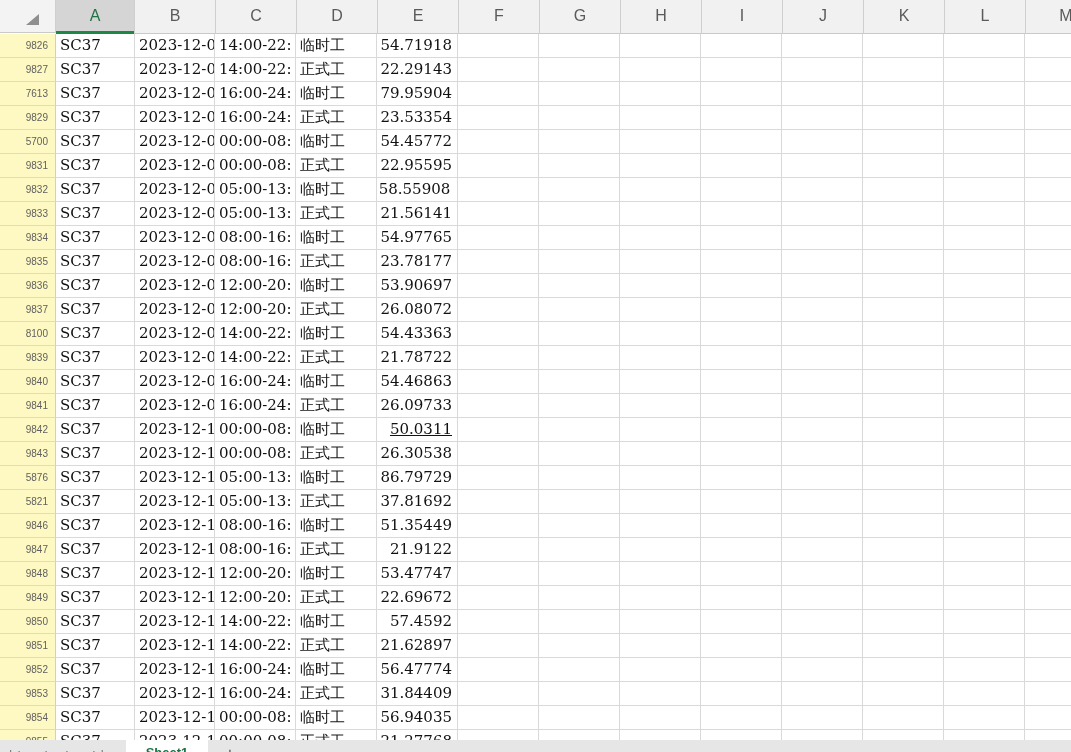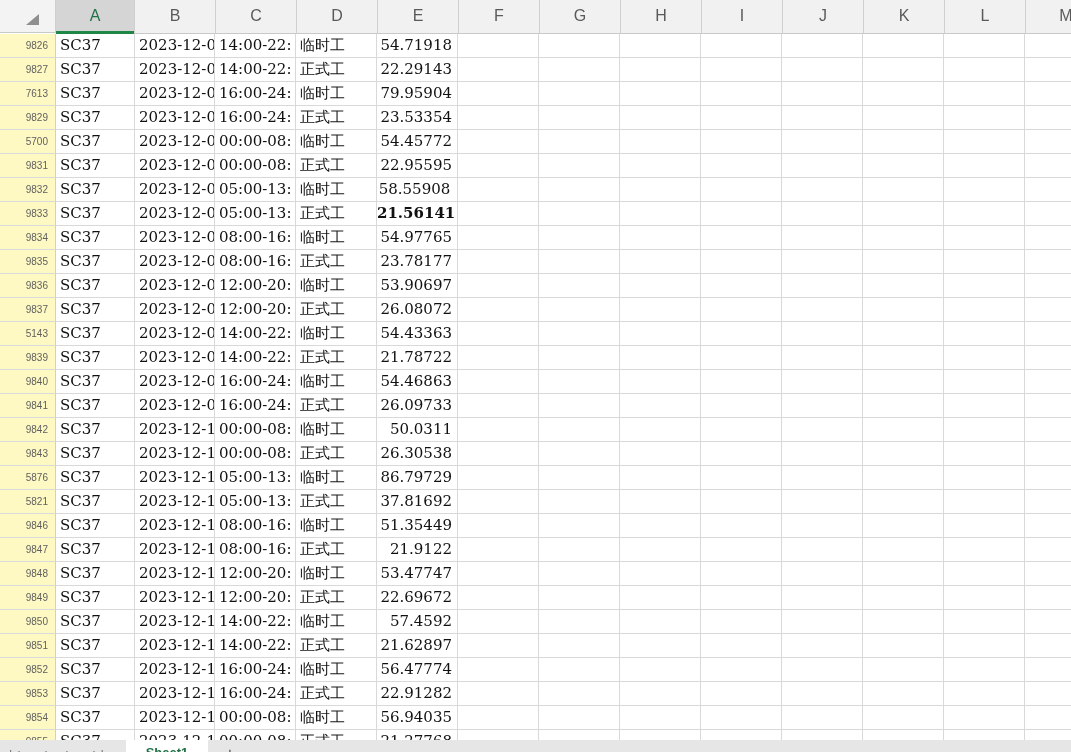--- a/index.html
+++ b/index.html
@@ -233,21 +233,21 @@
         <div class="cell" style="width: 81px;"></div>
         <div class="cell" style="width: 81px;"></div>
         <div class="cell" style="width: 81px;"></div>
       </div>
       <div class="row">
         <div class="rn">9833</div>
         <div class="cell" style="width: 79px;">SC37</div>
         <div class="cell" style="width: 80px;">2023-12-0</div>
         <div class="cell" style="width: 81px;">05:00-13:</div>
         <div class="cell" style="width: 81px;">正式工</div>
-        <div class="cell num" style="width: 81px; font-weight: bold;">21.56141</div>
+        <div class="cell num" style="width: 81px;">21.56141</div>
         <div class="cell" style="width: 81px;"></div>
         <div class="cell" style="width: 81px;"></div>
         <div class="cell" style="width: 81px;"></div>
         <div class="cell" style="width: 81px;"></div>
         <div class="cell" style="width: 81px;"></div>
         <div class="cell" style="width: 81px;"></div>
         <div class="cell" style="width: 81px;"></div>
         <div class="cell" style="width: 81px;"></div>
       </div>
       <div class="row">
@@ -308,21 +308,21 @@
         <div class="cell" style="width: 81px;"></div>
         <div class="cell" style="width: 81px;"></div>
         <div class="cell" style="width: 81px;"></div>
         <div class="cell" style="width: 81px;"></div>
         <div class="cell" style="width: 81px;"></div>
         <div class="cell" style="width: 81px;"></div>
         <div class="cell" style="width: 81px;"></div>
         <div class="cell" style="width: 81px;"></div>
       </div>
       <div class="row">
-        <div class="rn">5143</div>
+        <div class="rn">8100</div>
         <div class="cell" style="width: 79px;">SC37</div>
         <div class="cell" style="width: 80px;">2023-12-0</div>
         <div class="cell" style="width: 81px;">14:00-22:</div>
         <div class="cell" style="width: 81px;">临时工</div>
         <div class="cell num" style="width: 81px;">54.43363</div>
         <div class="cell" style="width: 81px;"></div>
         <div class="cell" style="width: 81px;"></div>
         <div class="cell" style="width: 81px;"></div>
         <div class="cell" style="width: 81px;"></div>
         <div class="cell" style="width: 81px;"></div>
@@ -377,21 +377,21 @@
         <div class="cell" style="width: 81px;"></div>
         <div class="cell" style="width: 81px;"></div>
         <div class="cell" style="width: 81px;"></div>
       </div>
       <div class="row">
         <div class="rn">9842</div>
         <div class="cell" style="width: 79px;">SC37</div>
         <div class="cell" style="width: 80px;">2023-12-1</div>
         <div class="cell" style="width: 81px;">00:00-08:</div>
         <div class="cell" style="width: 81px;">临时工</div>
-        <div class="cell num" style="width: 81px;">50.0311</div>
+        <div class="cell num" style="width: 81px; text-decoration: underline;">50.0311</div>
         <div class="cell" style="width: 81px;"></div>
         <div class="cell" style="width: 81px;"></div>
         <div class="cell" style="width: 81px;"></div>
         <div class="cell" style="width: 81px;"></div>
         <div class="cell" style="width: 81px;"></div>
         <div class="cell" style="width: 81px;"></div>
         <div class="cell" style="width: 81px;"></div>
         <div class="cell" style="width: 81px;"></div>
       </div>
       <div class="row">
@@ -553,21 +553,21 @@
         <div class="cell" style="width: 81px;"></div>
         <div class="cell" style="width: 81px;"></div>
         <div class="cell" style="width: 81px;"></div>
       </div>
       <div class="row">
         <div class="rn">9853</div>
         <div class="cell" style="width: 79px;">SC37</div>
         <div class="cell" style="width: 80px;">2023-12-1</div>
         <div class="cell" style="width: 81px;">16:00-24:</div>
         <div class="cell" style="width: 81px;">正式工</div>
-        <div class="cell num" style="width: 81px;">22.91282</div>
+        <div class="cell num" style="width: 81px;">31.84409</div>
         <div class="cell" style="width: 81px;"></div>
         <div class="cell" style="width: 81px;"></div>
         <div class="cell" style="width: 81px;"></div>
         <div class="cell" style="width: 81px;"></div>
         <div class="cell" style="width: 81px;"></div>
         <div class="cell" style="width: 81px;"></div>
         <div class="cell" style="width: 81px;"></div>
         <div class="cell" style="width: 81px;"></div>
       </div>
       <div class="row">

